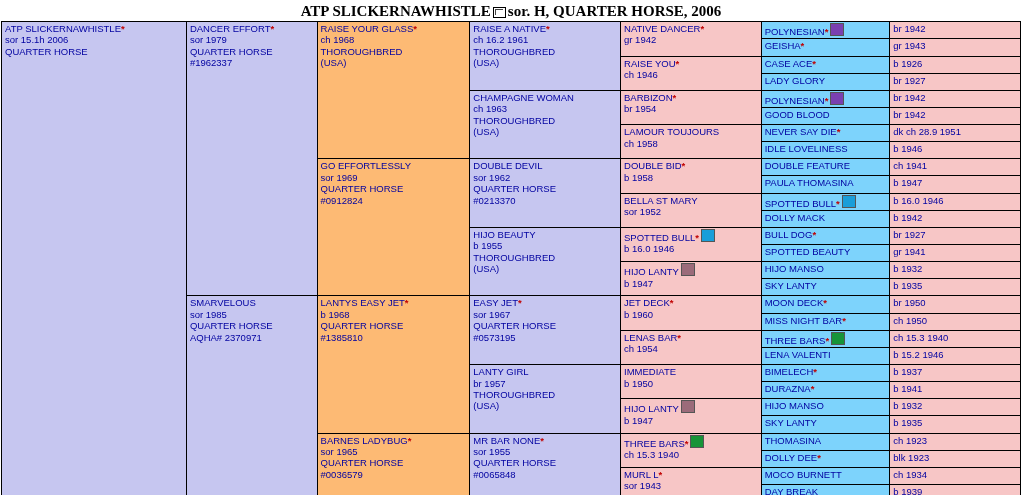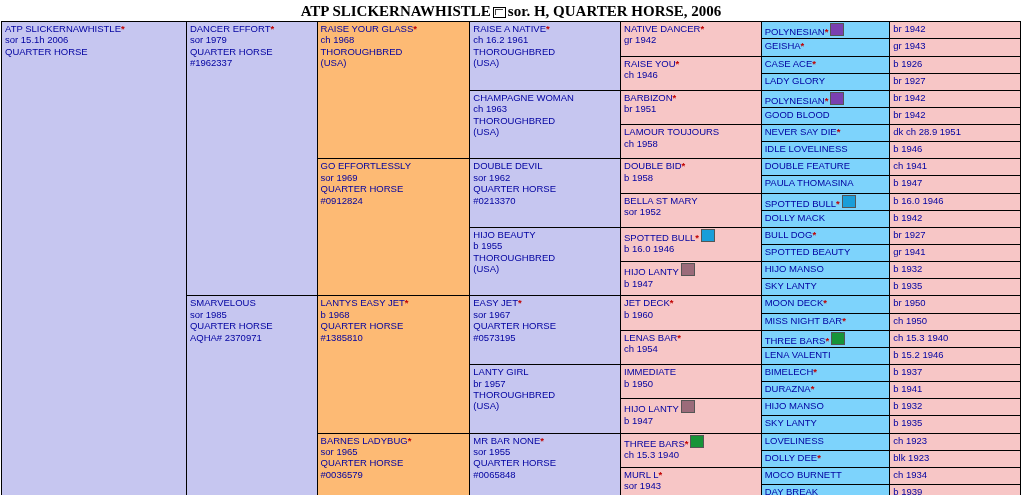--- a/index.html
+++ b/index.html
@@ -101,21 +101,21 @@
           <td class="g5" rowspan="2"><span class="nm">RAISE YOU</span><span class="star">*</span><div class="cellline">ch 1946</div></td>
           <td class="g6" style="height:14.1px"><span class="nm">CASE ACE</span><span class="star">*</span></td>
           <td class="g5" style="height:14.1px">b 1926</td>
         </tr>
         <tr>
           <td class="g6" style="height:14.1px"><span class="nm">LADY GLORY</span></td>
           <td class="g5" style="height:14.1px">br 1927</td>
         </tr>
         <tr>
           <td class="g4" rowspan="4"><span class="nm">CHAMPAGNE WOMAN</span><div class="cellline">ch 1963</div><div class="cellline">THOROUGHBRED</div><div class="cellline">(USA)</div></td>
-          <td class="g5" rowspan="2"><span class="nm">BARBIZON</span><span class="star">*</span><div class="cellline">br 1951</div></td>
+          <td class="g5" rowspan="2"><span class="nm">BARBIZON</span><span class="star">*</span><div class="cellline">br 1954</div></td>
           <td class="g6" style="height:14.1px"><span class="nm">POLYNESIAN</span><span class="star">*</span><span class="swatch" style="background:#7a3fb0"></span></td>
           <td class="g5" style="height:14.1px">br 1942</td>
         </tr>
         <tr>
           <td class="g6" style="height:14.1px"><span class="nm">GOOD BLOOD</span></td>
           <td class="g5" style="height:14.1px">br 1942</td>
         </tr>
         <tr>
           <td class="g5" rowspan="2"><span class="nm">LAMOUR TOUJOURS</span><div class="cellline">ch 1958</div></td>
           <td class="g6" style="height:14.1px"><span class="nm">NEVER SAY DIE</span><span class="star">*</span></td>
@@ -201,21 +201,21 @@
           <td class="g5" style="height:14.1px">b 1932</td>
         </tr>
         <tr>
           <td class="g6" style="height:14.1px"><span class="nm">SKY LANTY</span></td>
           <td class="g5" style="height:14.1px">b 1935</td>
         </tr>
         <tr>
           <td class="g3" rowspan="8"><span class="nm">BARNES LADYBUG</span><span class="star">*</span><div class="cellline">sor 1965</div><div class="cellline">QUARTER HORSE</div><div class="cellline">#0036579</div></td>
           <td class="g4" rowspan="4"><span class="nm">MR BAR NONE</span><span class="star">*</span><div class="cellline">sor 1955</div><div class="cellline">QUARTER HORSE</div><div class="cellline">#0065848</div></td>
           <td class="g5" rowspan="2"><span class="nm">THREE BARS</span><span class="star">*</span><span class="swatch" style="background:#179438"></span><div class="cellline">ch 15.3 1940</div></td>
-          <td class="g6" style="height:14.1px"><span class="nm">LOVELINESS</span></td>
+          <td class="g6" style="height:14.1px"><span class="nm">THOMASINA</span></td>
           <td class="g5" style="height:14.1px">ch 1923</td>
         </tr>
         <tr>
           <td class="g6" style="height:14.1px"><span class="nm">DOLLY DEE</span><span class="star">*</span></td>
           <td class="g5" style="height:14.1px">blk 1923</td>
         </tr>
         <tr>
           <td class="g5" rowspan="2"><span class="nm">MURL L</span><span class="star">*</span><div class="cellline">sor 1943</div></td>
           <td class="g6" style="height:14.1px"><span class="nm">MOCO BURNETT</span></td>
           <td class="g5" style="height:14.1px">ch 1934</td>

